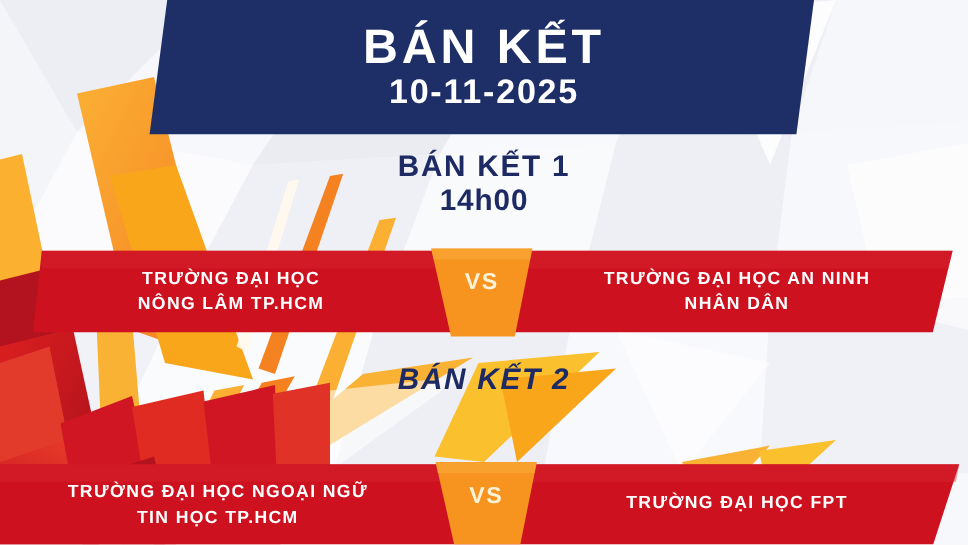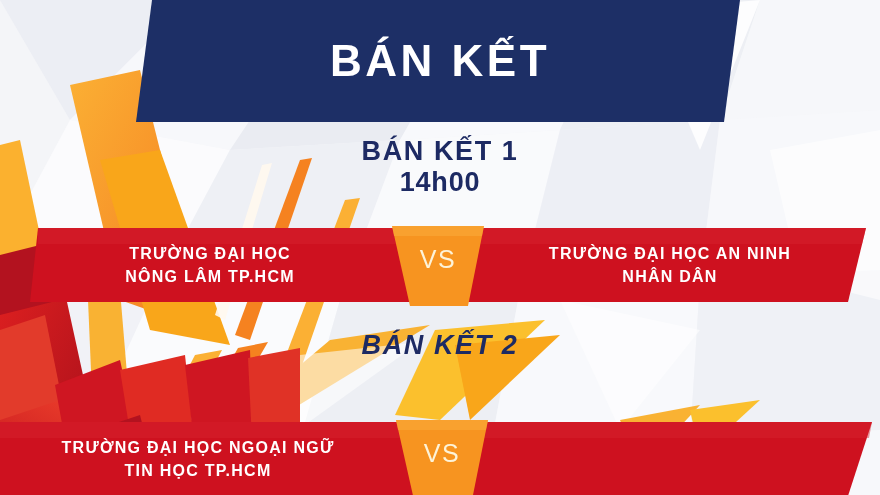--- a/index.html
+++ b/index.html
@@ -117,22 +117,22 @@
   }
   .vs-badge {
     position: absolute;
     z-index: 8;
   }
   .vs-badge svg { display: block; }
   .vs-label {
     position: absolute;
     z-index: 9;
     color: #fdf3d8;
-    font-size: 25px;
-    font-weight: 400;
+    font-size: 21px;
+    font-weight: 700;
     letter-spacing: 1.5px;
     text-align: center;
     pointer-events: none;
   }
   
   #team-1-left  { left: 60px;  top: 243px; width: 300px; }
   #team-1-right { left: 500px; top: 243px; width: 340px; }
   #vs-1 { left: 388px; top: 220px; }
   #vs-1-label { left: 392px; top: 245px; width: 92px; }
   
@@ -228,20 +228,21 @@
     <polygon points="0,465 70,440 90,495 0,495" fill="#a8101b"></polygon>
     <polygon points="95,430 140,415 160,495 110,495" fill="#b3121f"></polygon>
   </svg>
 
   <svg class="header-banner" viewBox="0 0 880 124" preserveAspectRatio="none" aria-hidden="true">
     <polygon points="152,0 740,0 724,122 136,122" fill="#1d2f66"></polygon>
   </svg>
 
   <div class="header-text-wrap">
     <div class="header-title">BÁN KẾT</div>
+    <div class="header-date">10-11-2025</div>
   </div>
 
   <div class="match-heading" id="heading-1">
     <div class="round-label">BÁN KẾT 1</div>
     <div class="round-time">14h00</div>
   </div>
 
   <div class="match-bar" id="bar-1" style="left:30px; top:224px; width:840px; height:82px;">
     <svg viewBox="0 0 840 82" width="840" height="82" preserveAspectRatio="none" aria-hidden="true">
       <polygon points="8,4 836,4 818,78 0,78" fill="#ce111f"></polygon>
@@ -270,20 +271,21 @@
   <div class="match-bar" id="bar-2" style="left:0px; top:418px; width:880px; height:78px;">
     <svg viewBox="0 0 880 78" width="880" height="78" preserveAspectRatio="none" aria-hidden="true">
       <polygon points="0,4 872,4 848,78 0,78" fill="#ce111f"></polygon>
       <polygon points="0,4 872,4 869,20 0,20" fill="#d8242f" opacity="0.45"></polygon>
     </svg>
   </div>
 
   <div class="team-name" id="team-2-left">TRƯỜNG ĐẠI HỌC NGOẠI NGỮ
 TIN HỌC TP.HCM</div>
 
+  <div class="team-name" id="team-2-right">TRƯỜNG ĐẠI HỌC FPT</div>
 
   <div class="vs-badge" id="vs-2">
     <svg viewBox="0 0 100 88" width="100" height="88" aria-hidden="true">
       <polygon points="4,6 96,6 80,86 22,86" fill="#f79420"></polygon>
       <polygon points="4,6 96,6 94,16 6,16" fill="#fbab3c" opacity="0.55"></polygon>
     </svg>
   </div>
   <div class="vs-label" id="vs-2-label">VS</div>
 
 </div>

